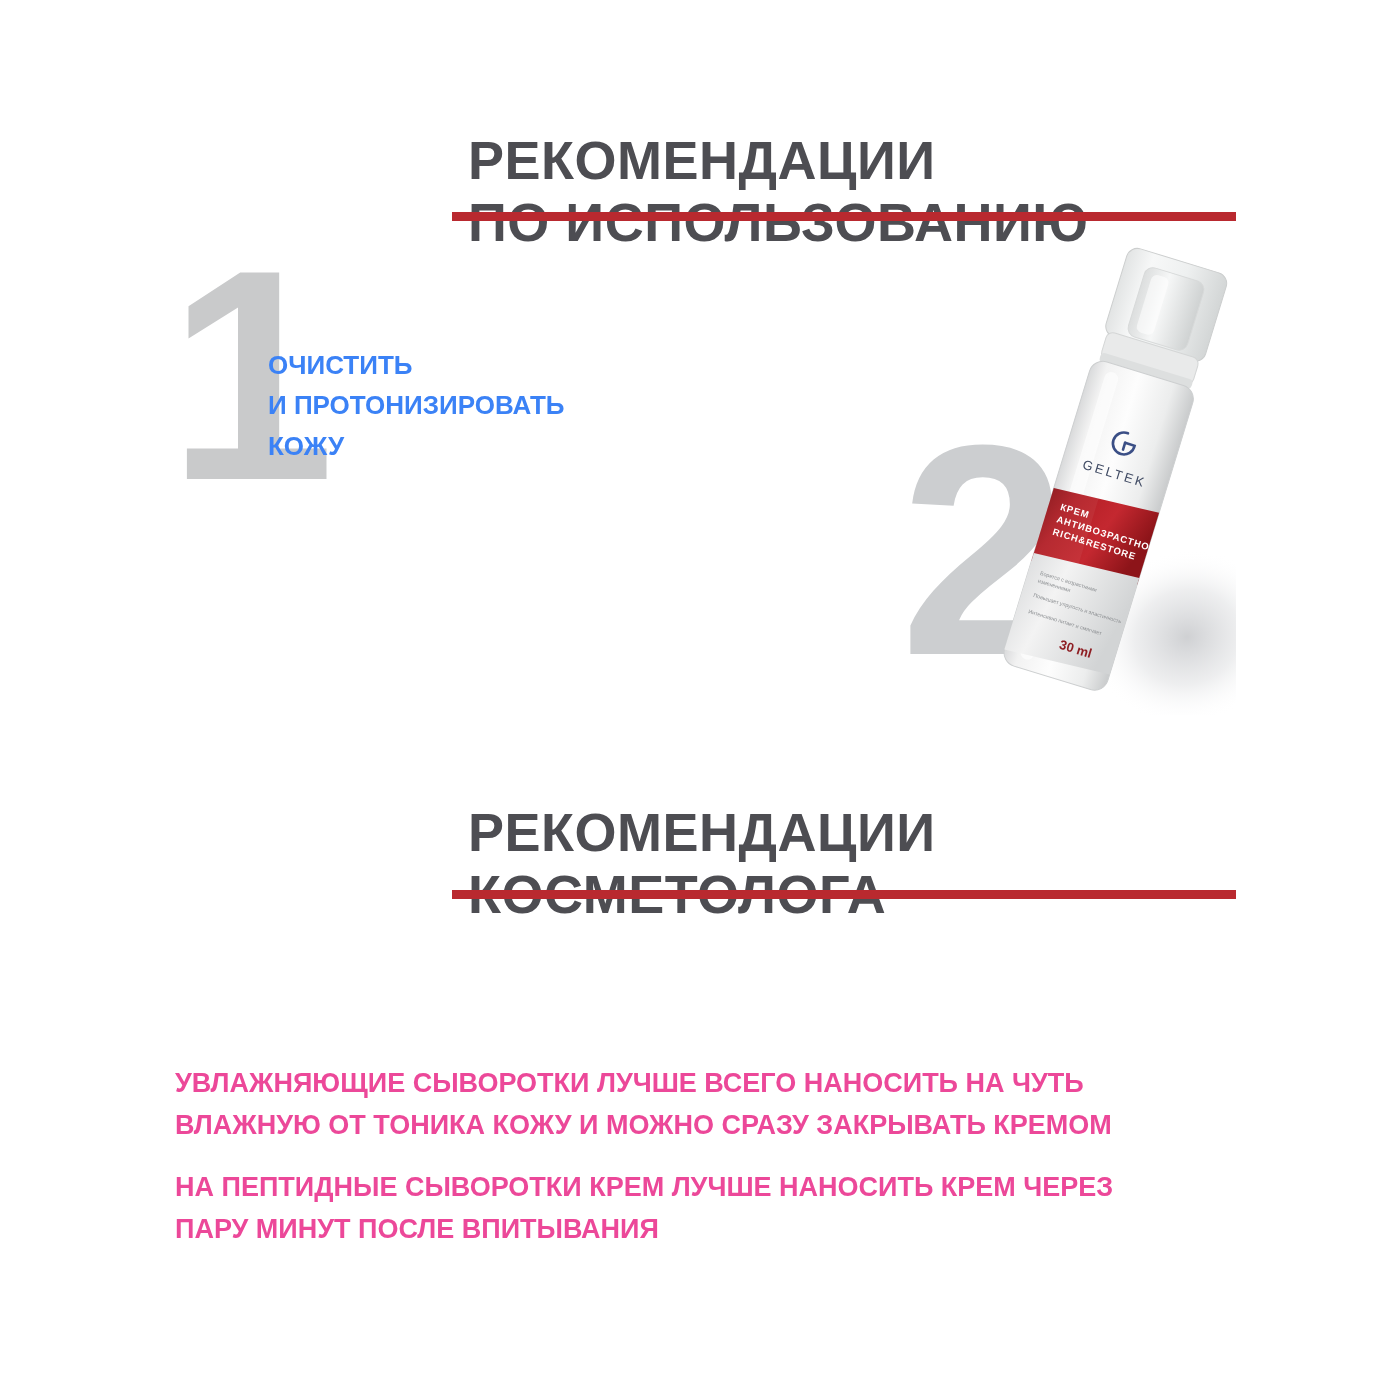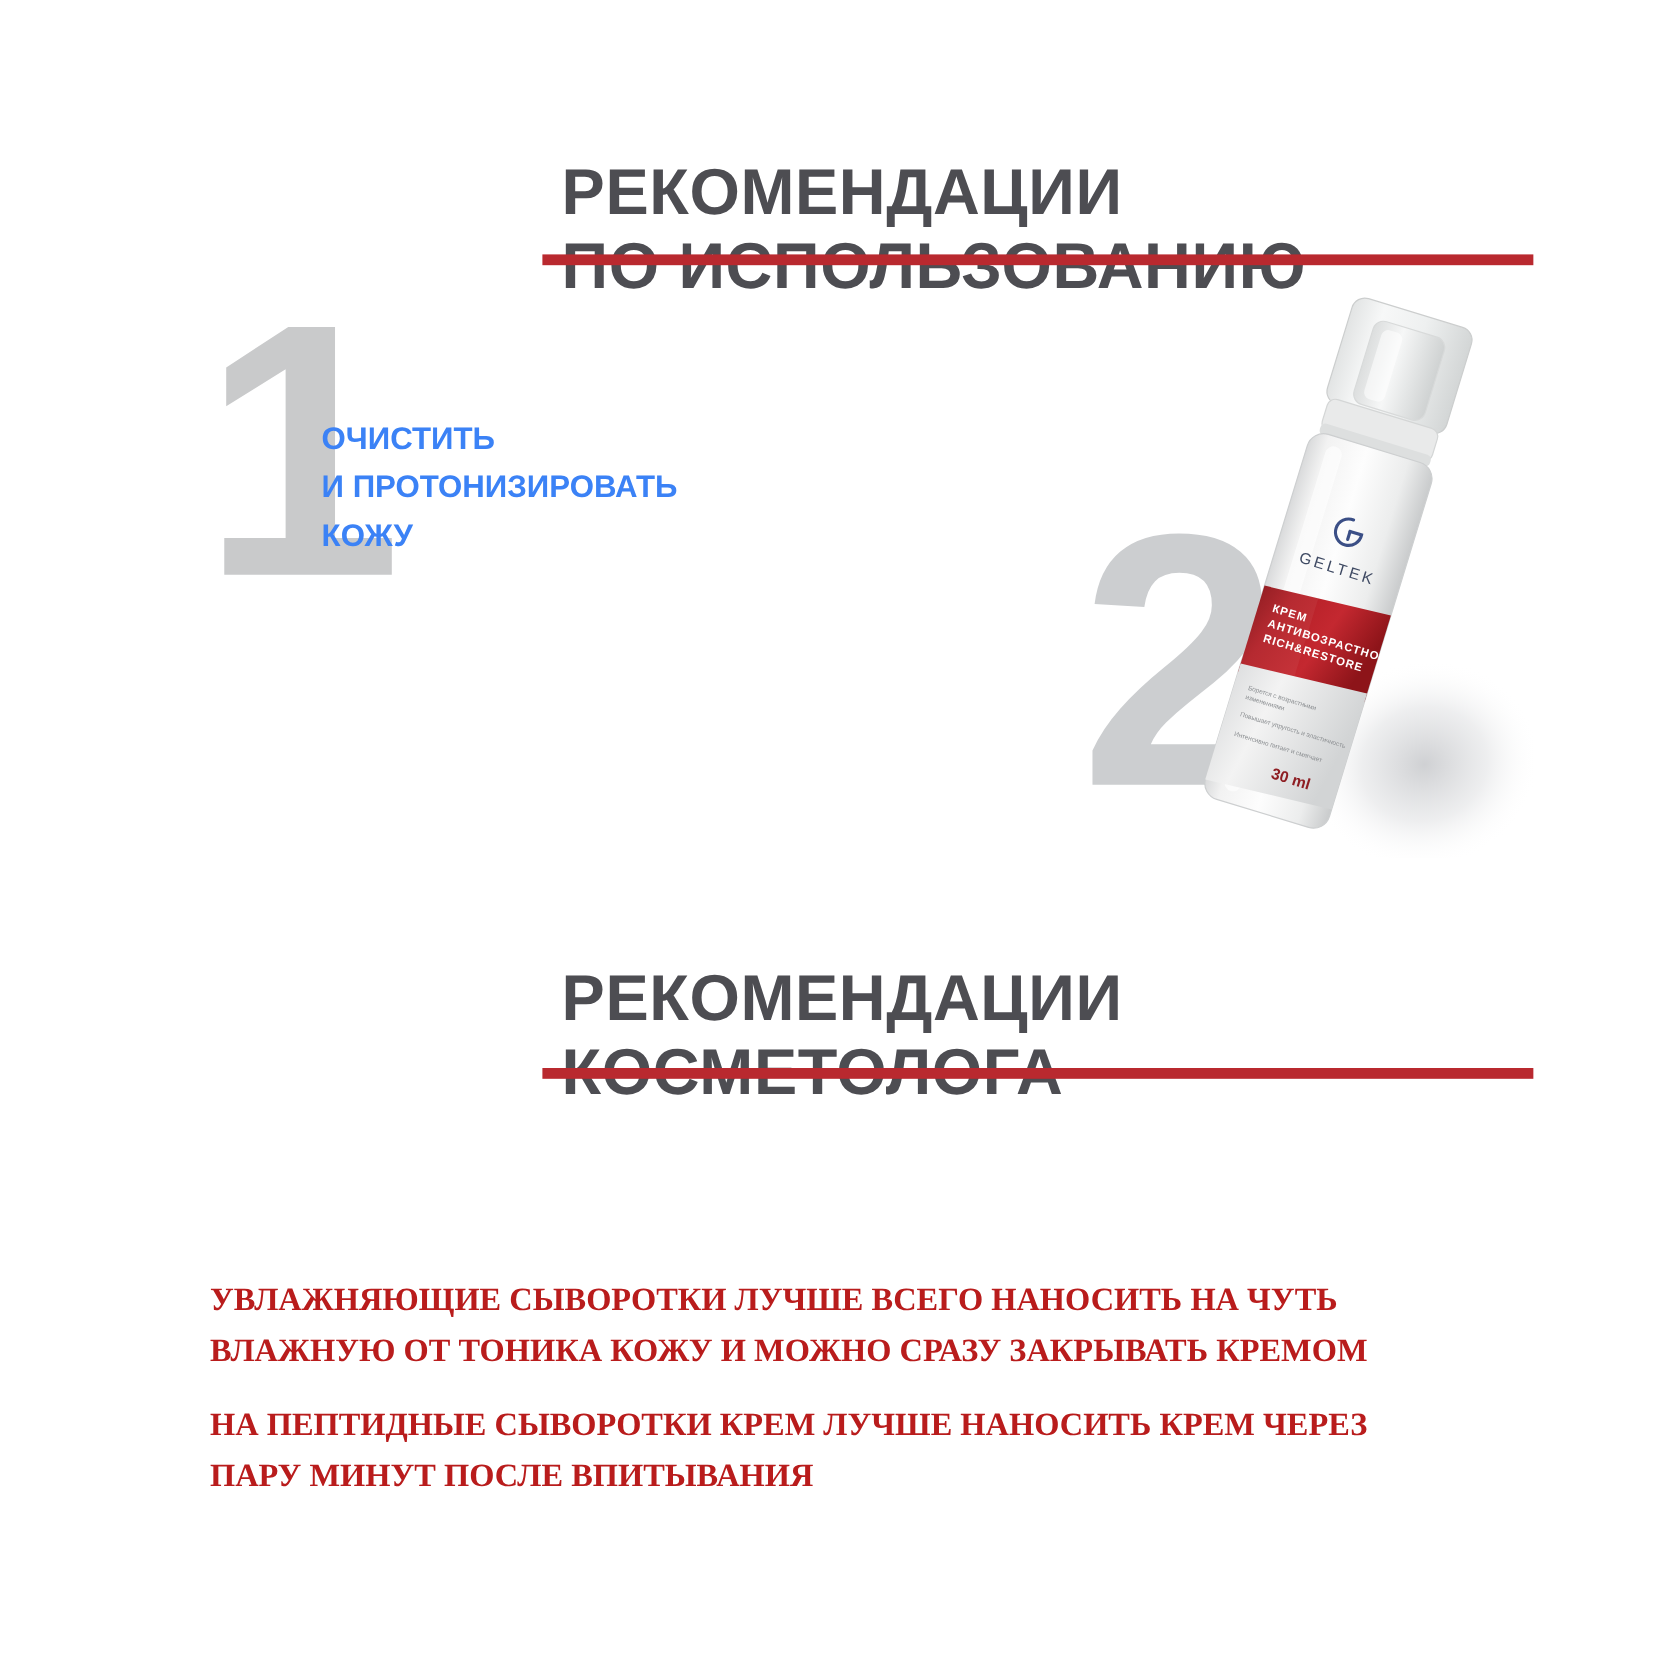--- a/index.html
+++ b/index.html
@@ -10,21 +10,20 @@
   }
   body {
     font-family: "Liberation Sans", "DejaVu Sans", sans-serif;
   }
   .page {
     position: relative;
     width: 1236px;
     height: 1400px;
     background: #ffffff;
     overflow: hidden;
-    padding-left: 42px;
   }
 
   
   .section-heading {
     position: absolute;
     color: #4d4d52;
     font-weight: 700;
     font-size: 54px;
     line-height: 1.15;
     letter-spacing: 0.5px;
@@ -81,26 +80,25 @@
     top: 455px;
     width: 470px;
     text-align: right;
   }
 
   
   .advice {
     position: absolute;
     left: 175px;
     width: 1065px;
-    color: #b91c1c;
+    color: #ec4899;
     font-weight: 700;
     font-size: 27px;
     line-height: 1.55;
     white-space: pre-line;
-    font-family: Liberation Serif, serif;
   }
   #advice-1 { top: 1036px; }
   #advice-2 { top: 1140px; }
 
   
   #product-bottle {
     position: absolute;
     left: 955px;
     top: 245px;
     width: 330px;

